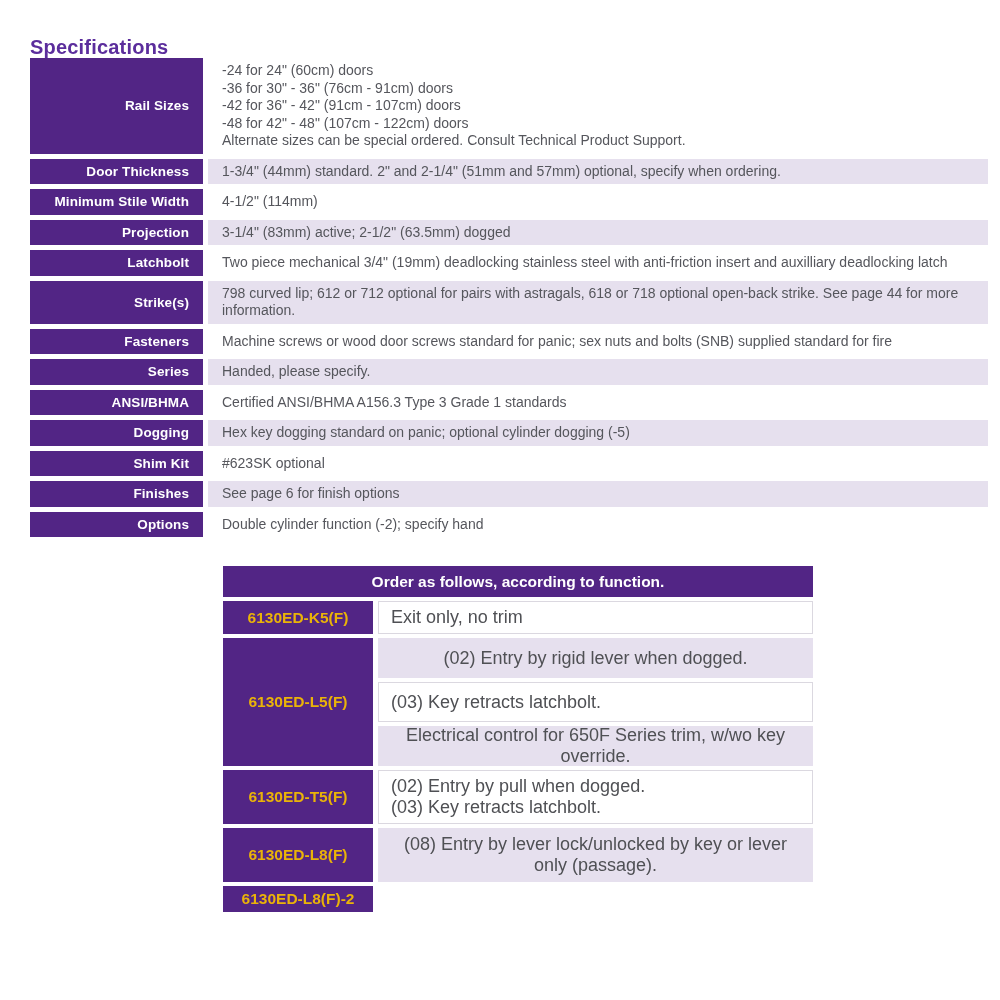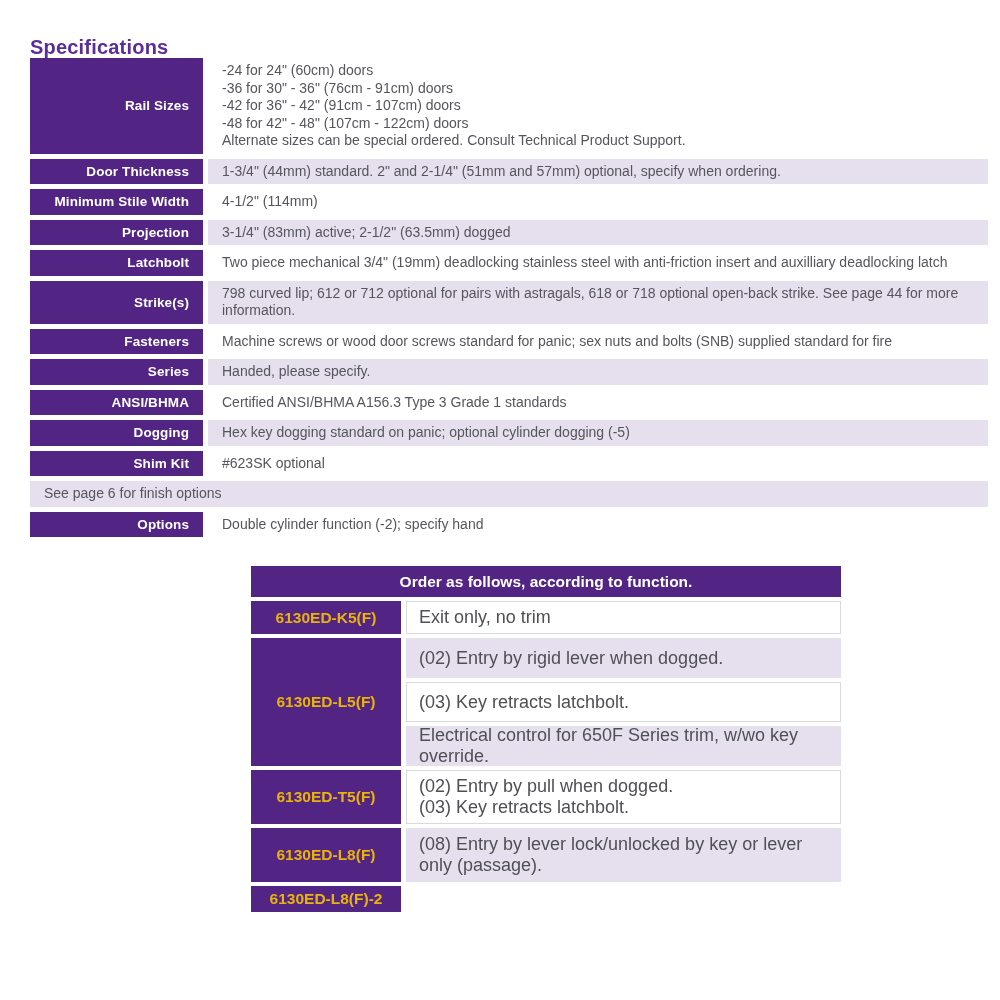--- a/index.html
+++ b/index.html
@@ -38,21 +38,21 @@
     flex:1;box-sizing:border-box;
     font-size:14px;line-height:17.5px;color:var(--text-gray);
     padding:4px 10px 4px 14px;white-space:pre-line;
     display:flex;flex-direction:column;justify-content:center;
     background:#ffffff;min-height:25px;
   }
   .spec-value.alt{background:var(--lavender);}
   
   #order-table{
     position:absolute;left:223px;top:566px;width:590px;
-    display:flex;flex-direction:column;gap:4px;margin-left:28px;
+    display:flex;flex-direction:column;gap:4px;
   }
   .order-header{
     background:var(--purple);color:#ffffff;
     font-weight:700;font-size:15.5px;line-height:19px;
     text-align:center;padding:6px 0;
   }
   .order-group{display:flex;gap:5px;}
   .order-model{
     flex:0 0 150px;width:150px;box-sizing:border-box;
     background:var(--purple);color:#eab308;
@@ -62,21 +62,21 @@
   }
   .order-functions{flex:1;display:flex;flex-direction:column;gap:4px;}
   .order-fn{
     box-sizing:border-box;flex:1;
     font-size:18px;line-height:21px;color:#4f5054;
     padding:5px 12px;white-space:pre-line;
     display:flex;flex-direction:column;justify-content:center;
     min-height:33px;border:1px solid transparent;
   }
   .order-fn.white{background:#ffffff;border-color:var(--cell-border);}
-  .order-fn.lav{background:var(--lavender);border-color:var(--lavender);}
+  .order-fn.lav{background:var(--lavender);border-color:var(--lavender);text-align:center;}
 </style>
 </head>
 <body>
 
 <div class="heading">Specifications</div>
 
 <div id="spec-table">
     <div class="spec-row">
       <div class="spec-label">Rail Sizes</div>
       <div class="spec-value">-24 for 24" (60cm) doors
@@ -119,20 +119,21 @@
     </div>
     <div class="spec-row">
       <div class="spec-label">Dogging</div>
       <div class="spec-value alt">Hex key dogging standard on panic; optional cylinder dogging (-5)</div>
     </div>
     <div class="spec-row">
       <div class="spec-label">Shim Kit</div>
       <div class="spec-value">#623SK optional</div>
     </div>
     <div class="spec-row">
+      <div class="spec-label">Finishes</div>
       <div class="spec-value alt">See page 6 for finish options</div>
     </div>
     <div class="spec-row">
       <div class="spec-label">Options</div>
       <div class="spec-value">Double cylinder function (-2); specify hand</div>
     </div>
   </div>
 
 <div id="order-table">
   <div class="order-header">Order as follows, according to function.</div>

